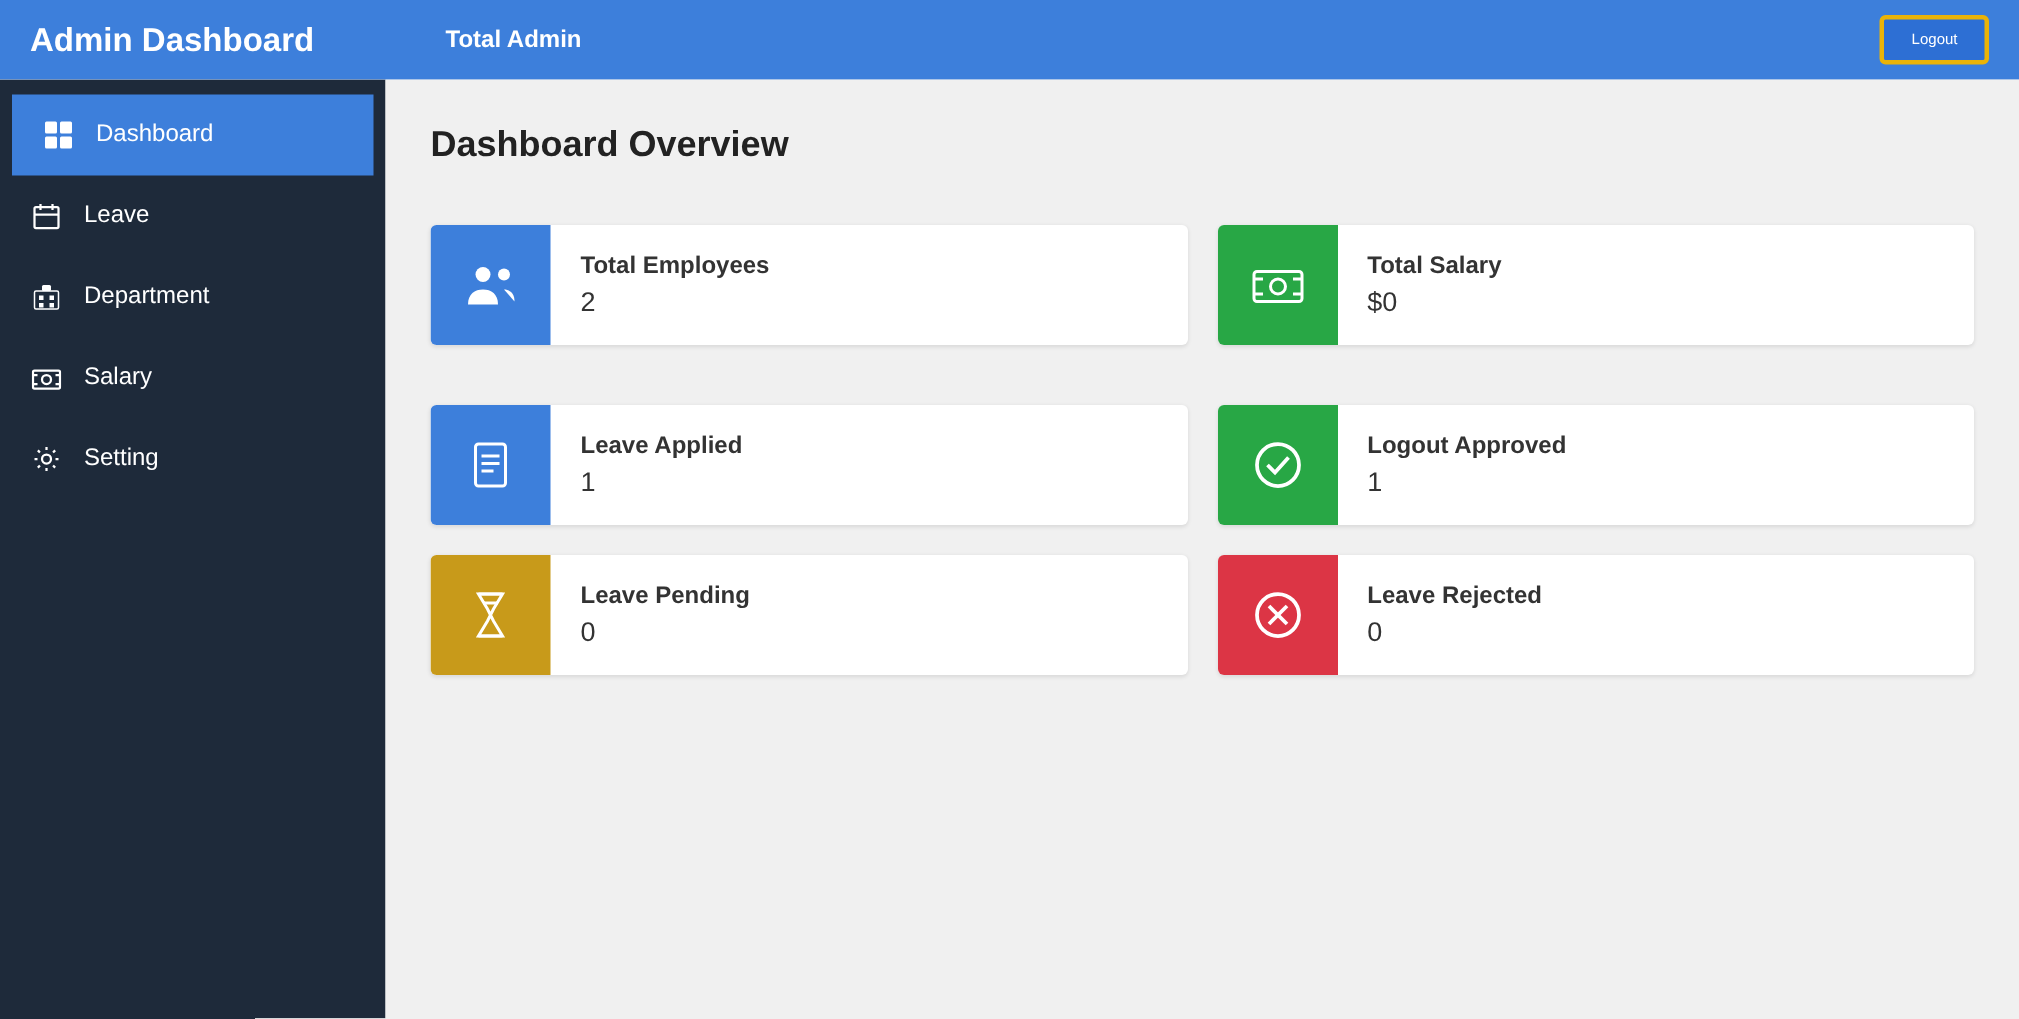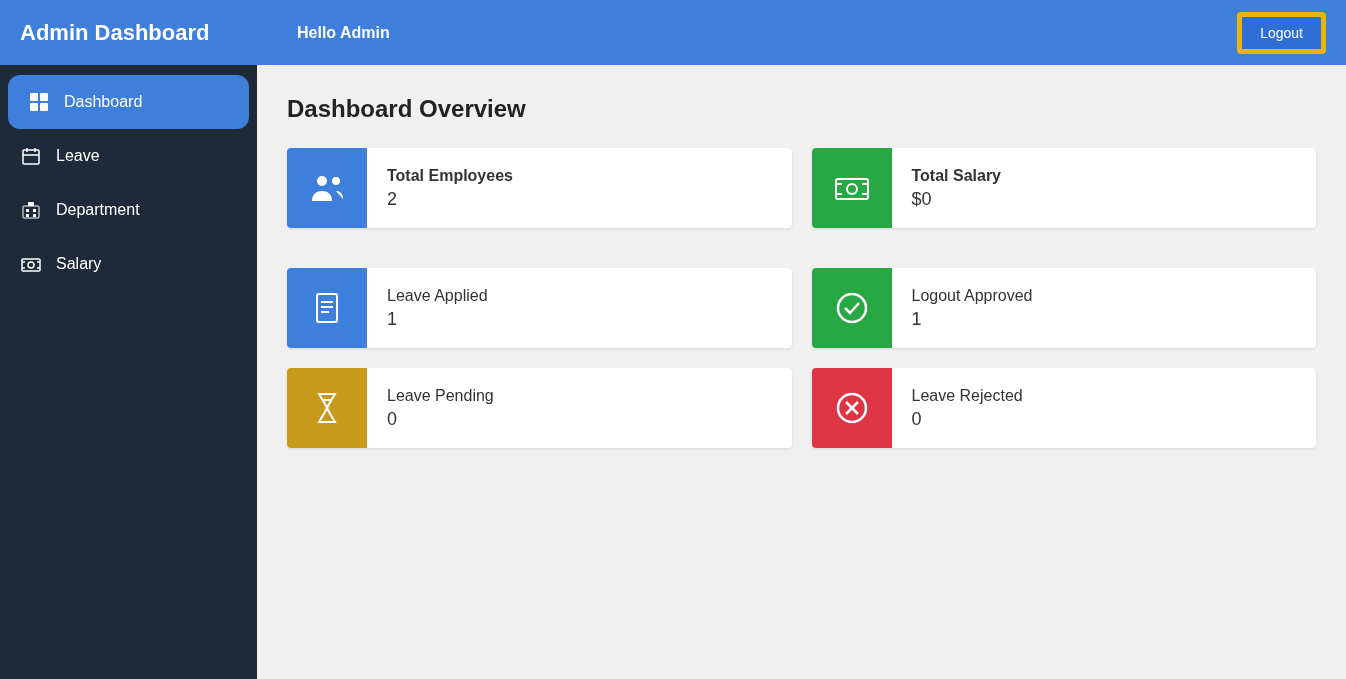--- a/index.html
+++ b/index.html
@@ -5,21 +5,21 @@
     * { margin: 0; padding: 0; box-sizing: border-box; }
     body { font-family: Arial, sans-serif; display: flex; flex-direction: column; height: 100vh; background: #f0f0f0; }
 
     
     .top-header {
       background: #3d7fdb;
       display: flex;
       align-items: center;
       justify-content: space-between;
       padding: 0 20px;
-      height: 65px;
+      height: 53px;
       flex-shrink: 0;
     }
     .app-title {
       color: white;
       font-size: 22px;
       font-weight: bold;
       width: 257px;
     }
     .header-right {
       display: flex;
@@ -32,25 +32,25 @@
       color: white;
       font-size: 16px;
     }
     .hello-text span {
       font-weight: bold;
     }
     .logout-btn {
       margin-left: auto;
       background: #2d6fd4;
       color: white;
-      border: 5px solid #eab308;
+      border: 3px solid #eab308;
       padding: 8px 18px;
       border-radius: 4px;
       cursor: pointer;
-      font-size: 14px;
+      font-size: 10px;
     }
 
     
     .main-layout {
       display: flex;
       flex: 1;
       overflow: hidden;
     }
 
     
@@ -67,21 +67,21 @@
       align-items: center;
       gap: 14px;
       padding: 16px 20px;
       color: white;
       cursor: pointer;
       font-size: 16px;
       text-decoration: none;
     }
     .sidebar-item.active {
       background: #3d7fdb;
-      border-radius: 12px;
+      border-radius: 0;
       margin: 0 8px;
     }
     .sidebar-icon {
       width: 22px;
       height: 22px;
       display: flex;
       align-items: center;
       justify-content: center;
       color: white;
       font-size: 18px;
@@ -90,21 +90,21 @@
     
     .content {
       flex: 1;
       padding: 30px 30px;
       overflow-y: auto;
       background: #f0f0f0;
     }
     .page-title {
       font-size: 24px;
       font-weight: bold;
-      margin-bottom: 25px;
+      margin-bottom: 39px;
       color: #222;
     }
 
     
     .stats-row {
       display: flex;
       gap: 20px;
       margin-bottom: 40px;
     }
     .stat-card {
@@ -177,37 +177,37 @@
     }
     .leave-icon-box.blue { background: #3d7fdb; }
     .leave-icon-box.green { background: #28a745; }
     .leave-icon-box.gold { background: #c89a1a; }
     .leave-icon-box.red { background: #dc3545; }
     .leave-info {
       padding: 10px 20px;
     }
     .leave-label {
       font-size: 16px;
-      font-weight: normal;
+      font-weight: bold;
       color: #333;
     }
     .leave-value {
       font-size: 18px;
       color: #333;
       margin-top: 4px;
     }
   </style>
 </head>
 <body>
 
 <div class="top-header">
   <div class="app-title">Admin Dashboard</div>
   <div class="header-right">
     <div class="hello-text">
-      <span>Hello </span><span>Admin</span>
+      <span>Total </span><span>Admin</span>
     </div>
     <button class="logout-btn">Logout</button>
   </div>
 </div>
 
 <div class="main-layout">
 
   <nav class="sidebar">
     <div class="sidebar-item active">
       <span class="sidebar-icon">
@@ -253,20 +253,30 @@
         <svg width="20" height="20" viewBox="0 0 20 20" fill="none" stroke="white" stroke-width="1.5">
           <rect x="1" y="5" width="18" height="12" rx="1"></rect>
           <circle cx="10" cy="11" r="3"></circle>
           <line x1="1" y1="8" x2="4" y2="8"></line>
           <line x1="16" y1="8" x2="19" y2="8"></line>
           <line x1="1" y1="14" x2="4" y2="14"></line>
           <line x1="16" y1="14" x2="19" y2="14"></line>
         </svg>
       </span>
       <span>Salary</span>
+    </div>
+    <div class="sidebar-item">
+      <span class="sidebar-icon">
+
+        <svg width="20" height="20" viewBox="0 0 20 20" fill="none" stroke="white" stroke-width="1.5">
+          <circle cx="10" cy="10" r="3"></circle>
+          <path d="M10 2v2M10 16v2M2 10h2M16 10h2M4.22 4.22l1.42 1.42M14.36 14.36l1.42 1.42M4.22 15.78l1.42-1.42M14.36 5.64l1.42-1.42"></path>
+        </svg>
+      </span>
+      <span>Setting</span>
     </div>
   </nav>
 
   <div class="content">
     <h2 class="page-title">Dashboard Overview</h2>
 
     <div class="stats-row">
 
       <div class="stat-card">
         <div class="stat-icon-box blue">

